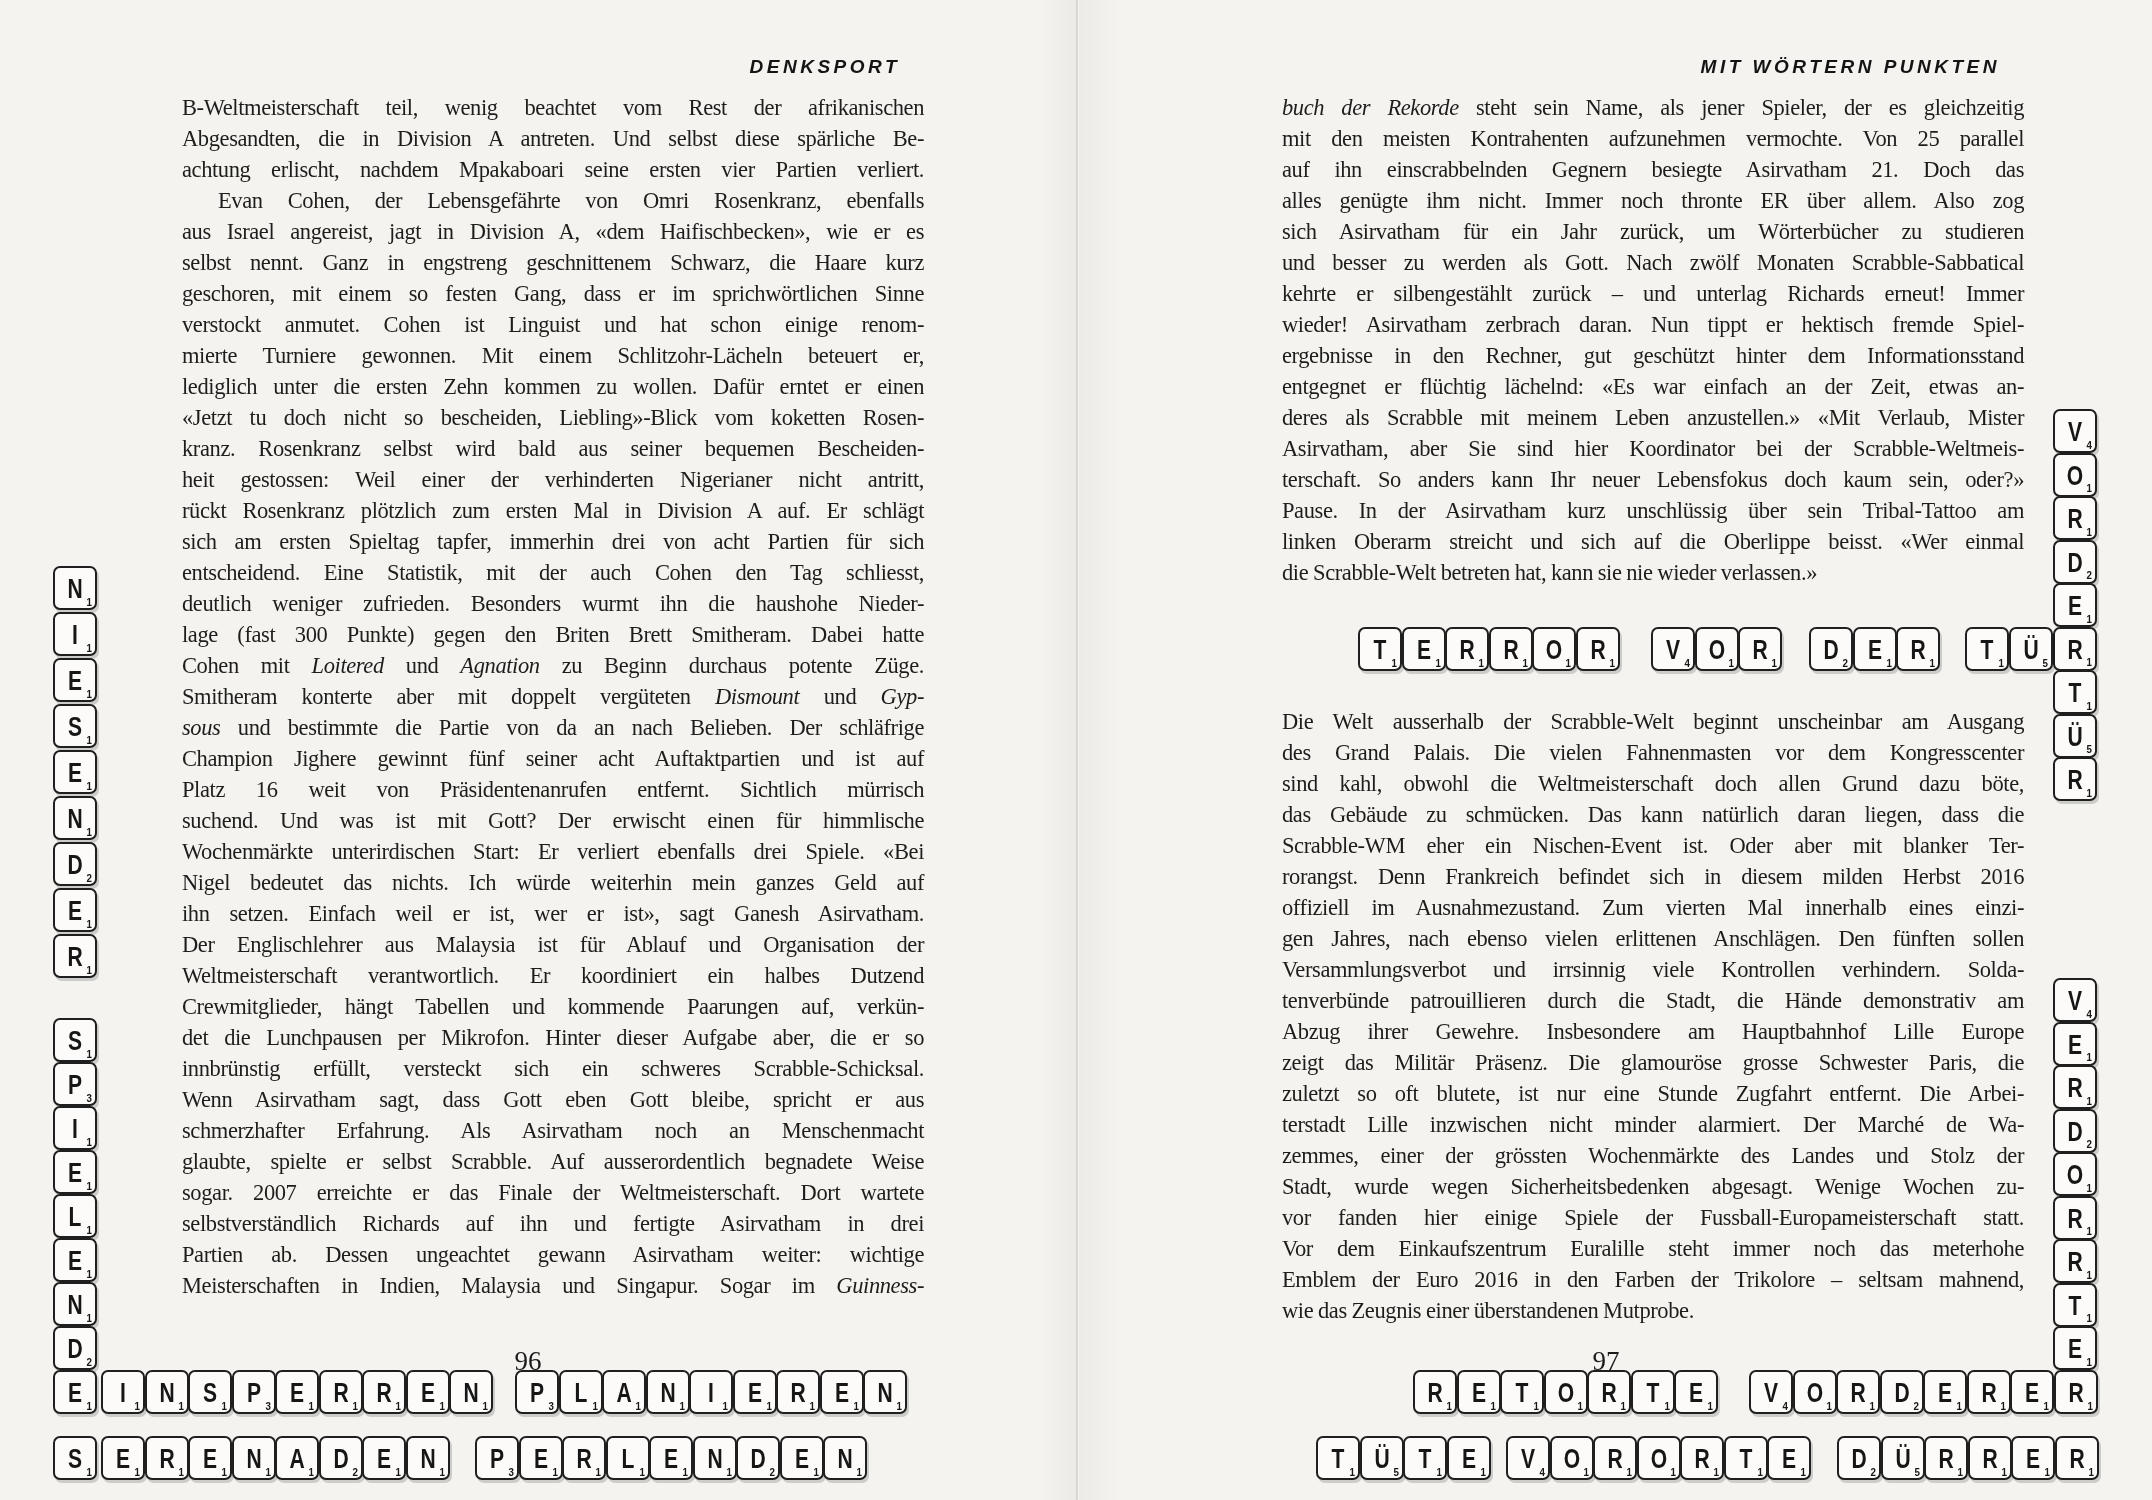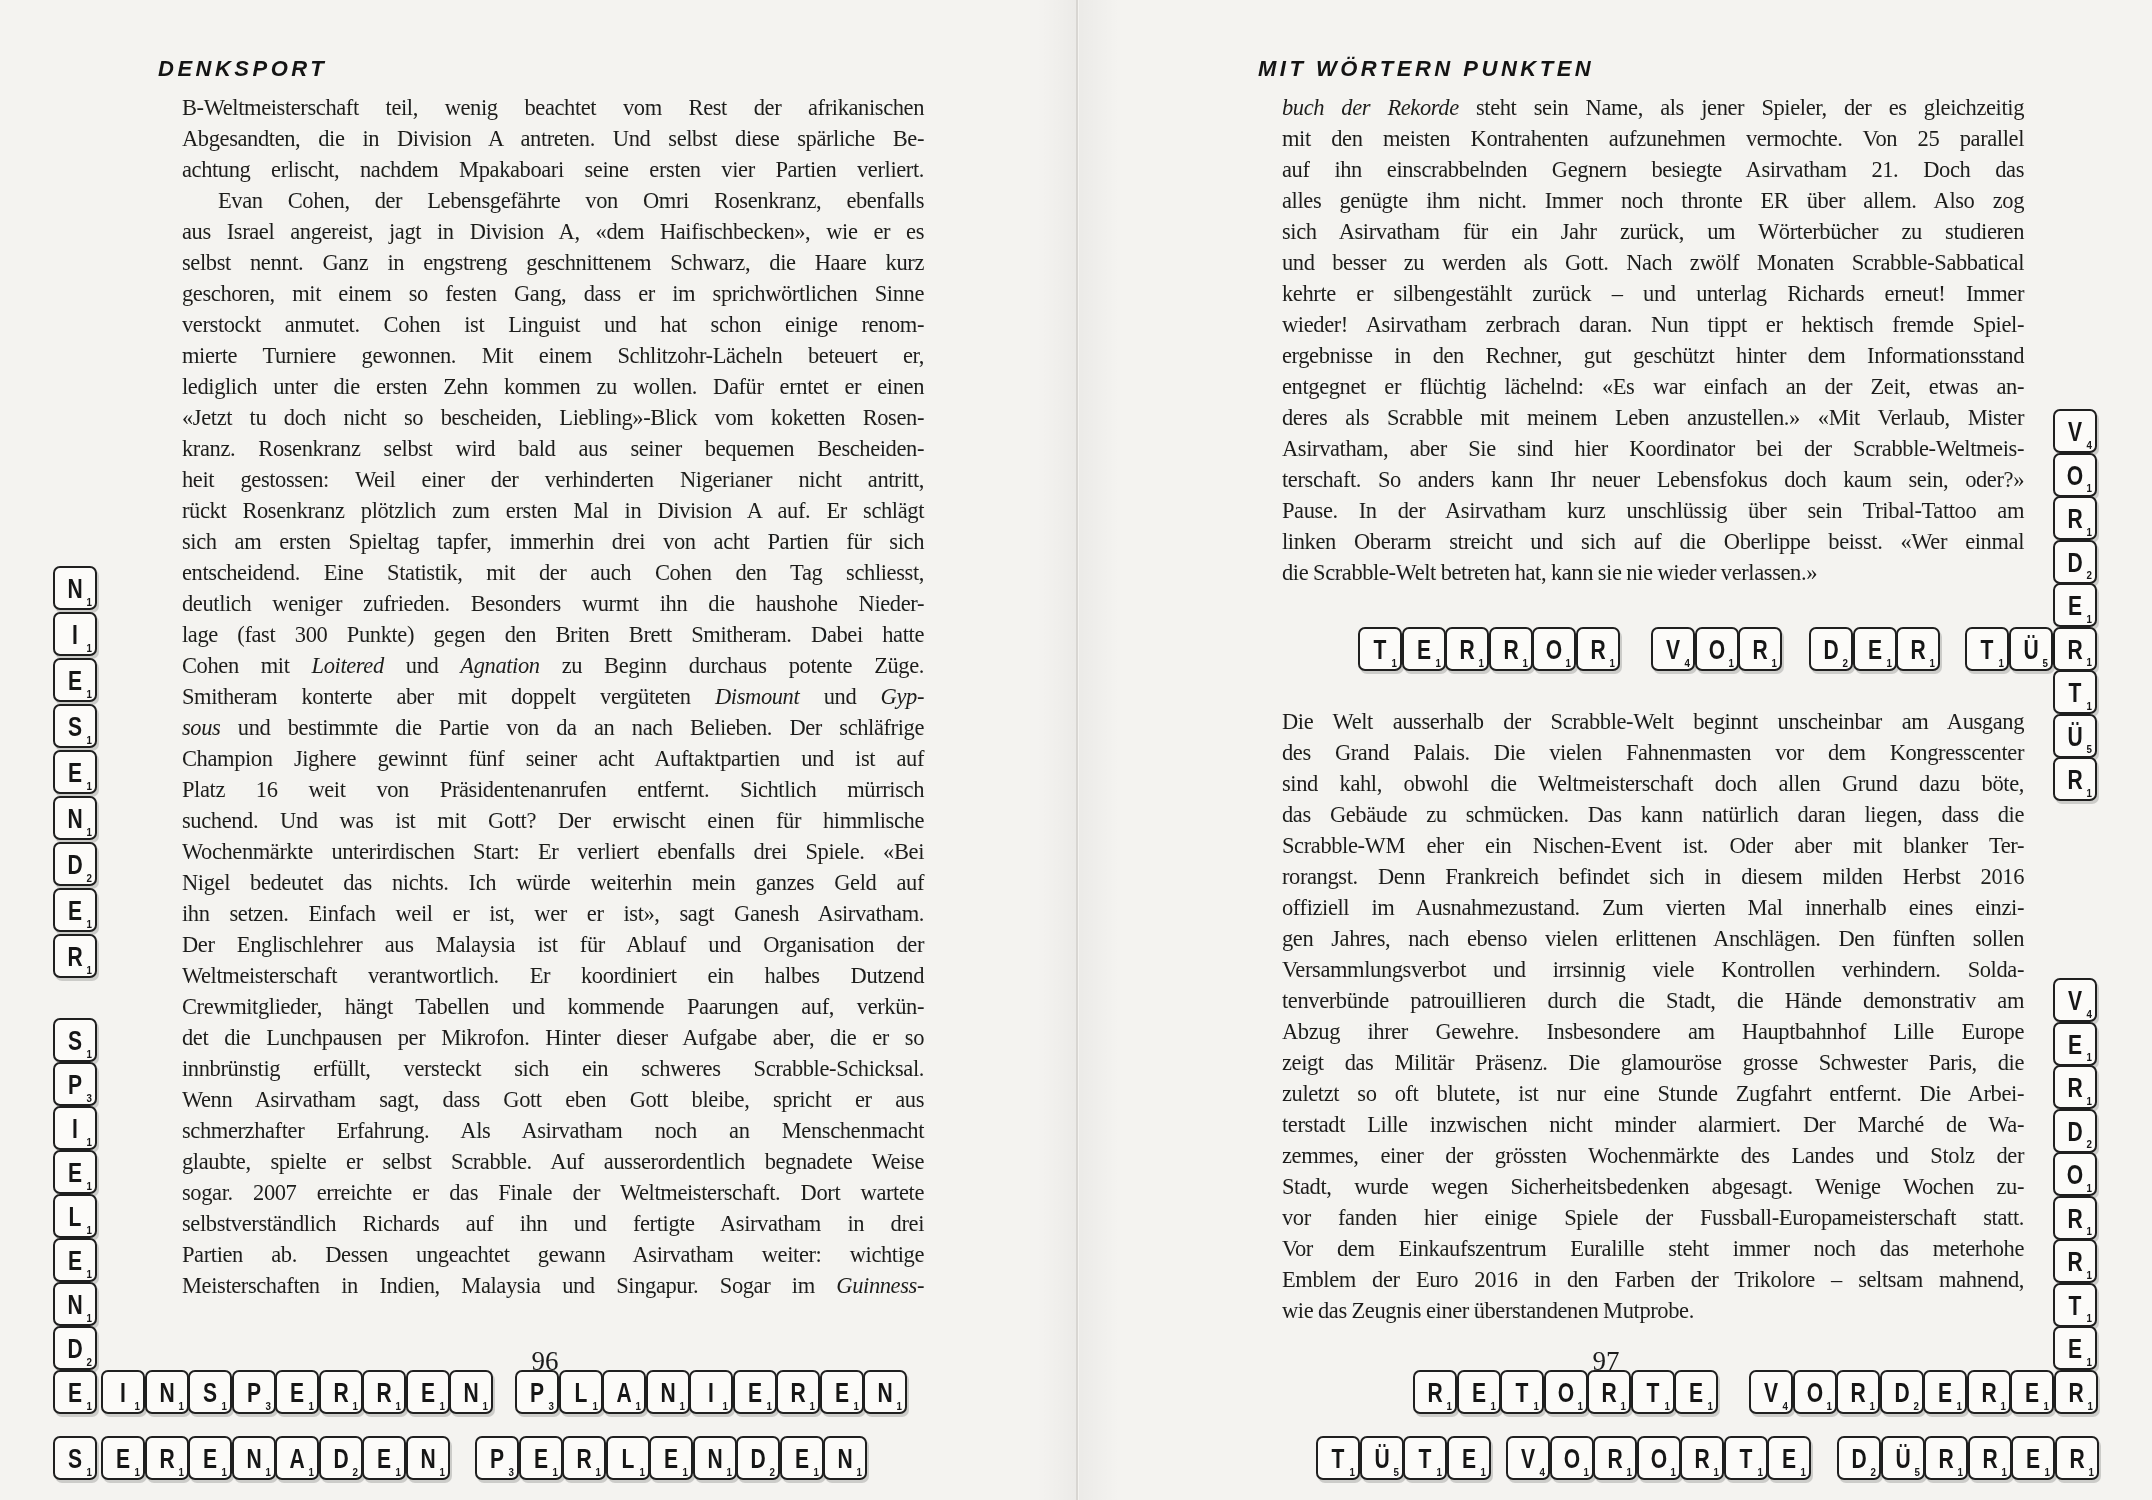--- a/index.html
+++ b/index.html
@@ -6,23 +6,23 @@
   #canvas{
     position:relative;width:2152px;height:1500px;overflow:hidden;
     background:#f4f3f0;
     font-family:"Liberation Serif", serif;color:#1d1d1b;
   }
   .gutter-line{position:absolute;top:0;bottom:0;width:2px;background:#d8d6d2;}
   .gutter-shade-l{position:absolute;top:0;bottom:0;width:40px;background:linear-gradient(to right,rgba(0,0,0,0),rgba(0,0,0,0.035));}
   .gutter-shade-r{position:absolute;top:0;bottom:0;width:40px;background:linear-gradient(to left,rgba(0,0,0,0),rgba(0,0,0,0.035));}
 
   .runhead{
-    position:absolute;text-align:left;
+    position:absolute;text-align:right;
     font-family:"Liberation Sans", sans-serif;
-    font-style:italic;font-weight:700;font-size:22px;letter-spacing:3.5px;
+    font-style:italic;font-weight:700;font-size:19px;letter-spacing:3.5px;
     color:#141414;
   }
   .col{position:absolute;margin-left:24px;}
   .line{
     height:31px;line-height:31px;font-size:22.5px;
     letter-spacing:-0.4px;word-spacing:-0.5px;
     white-space:nowrap;overflow:visible;
     text-align:justify;text-align-last:justify;text-justify:inter-word;
   }
   .line.rag{text-align-last:left;}
@@ -53,21 +53,21 @@
 
 <div id="canvas">
 
   <div class="gutter-shade-l" style="left:1037px"></div>
   <div class="gutter-shade-r" style="left:1079px"></div>
   <div class="gutter-line" style="left:1076px"></div>
 
   <div class="runhead" style="left:158px;top:56px;width:742px">DENKSPORT</div>
   <div class="runhead" style="left:1258px;top:56px;width:742px">MIT WÖRTERN PUNKTEN</div>
 
-  <div class="folio" style="left:505px;top:1346px;width:80px">96</div>
+  <div class="folio" style="left:488px;top:1346px;width:80px">96</div>
   <div class="folio" style="left:1566px;top:1346px;width:80px">97</div>
 
   <div class="col" id="left-col" style="left:158px;top:92px;width:742px">
       <div class="line"><span>B-Weltmeisterschaft teil, wenig beachtet vom Rest der afrikanischen</span></div>
       <div class="line"><span>Abgesandten, die in Division A antreten. Und selbst diese spärliche Be-</span></div>
       <div class="line"><span>achtung erlischt, nachdem Mpakaboari seine ersten vier Partien verliert.</span></div>
       <div class="line ind"><span>Evan Cohen, der Lebensgefährte von Omri Rosenkranz, ebenfalls</span></div>
       <div class="line"><span>aus Israel angereist, jagt in Division A, «dem Haifischbecken», wie er es</span></div>
       <div class="line"><span>selbst nennt. Ganz in engstreng geschnittenem Schwarz, die Haare kurz</span></div>
       <div class="line"><span>geschoren, mit einem so festen Gang, dass er im sprichwörtlichen Sinne</span></div>

